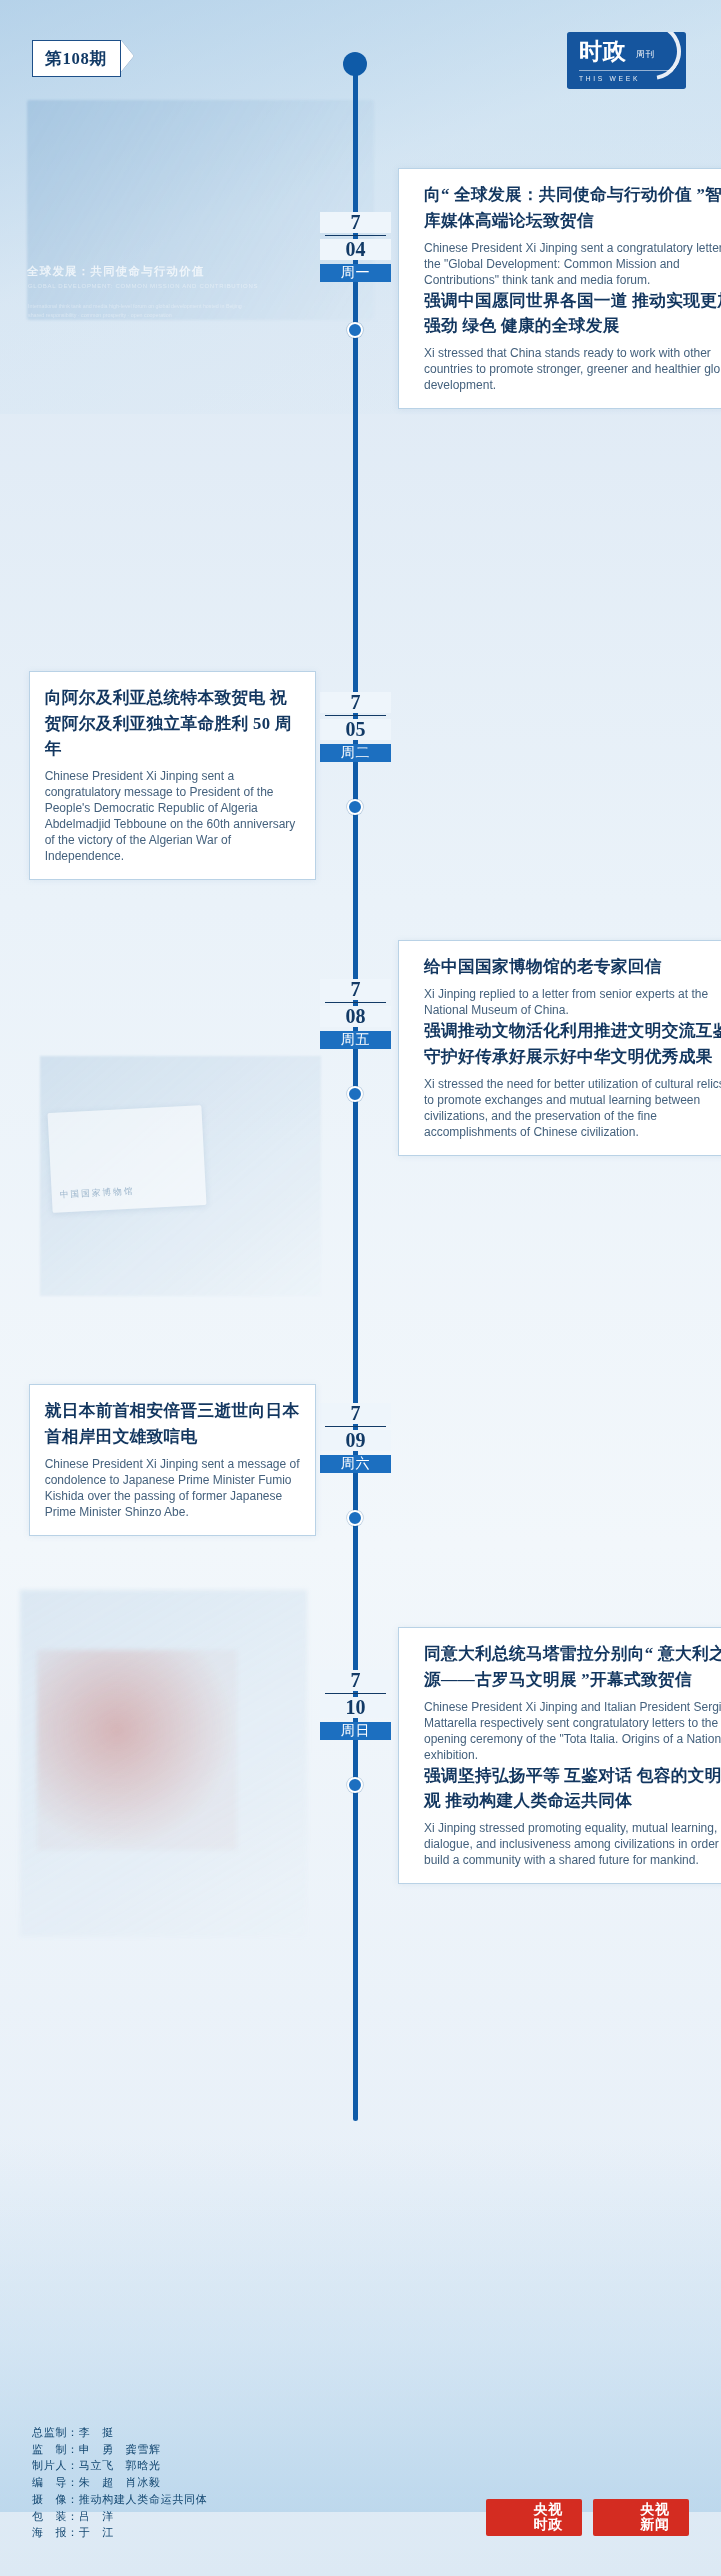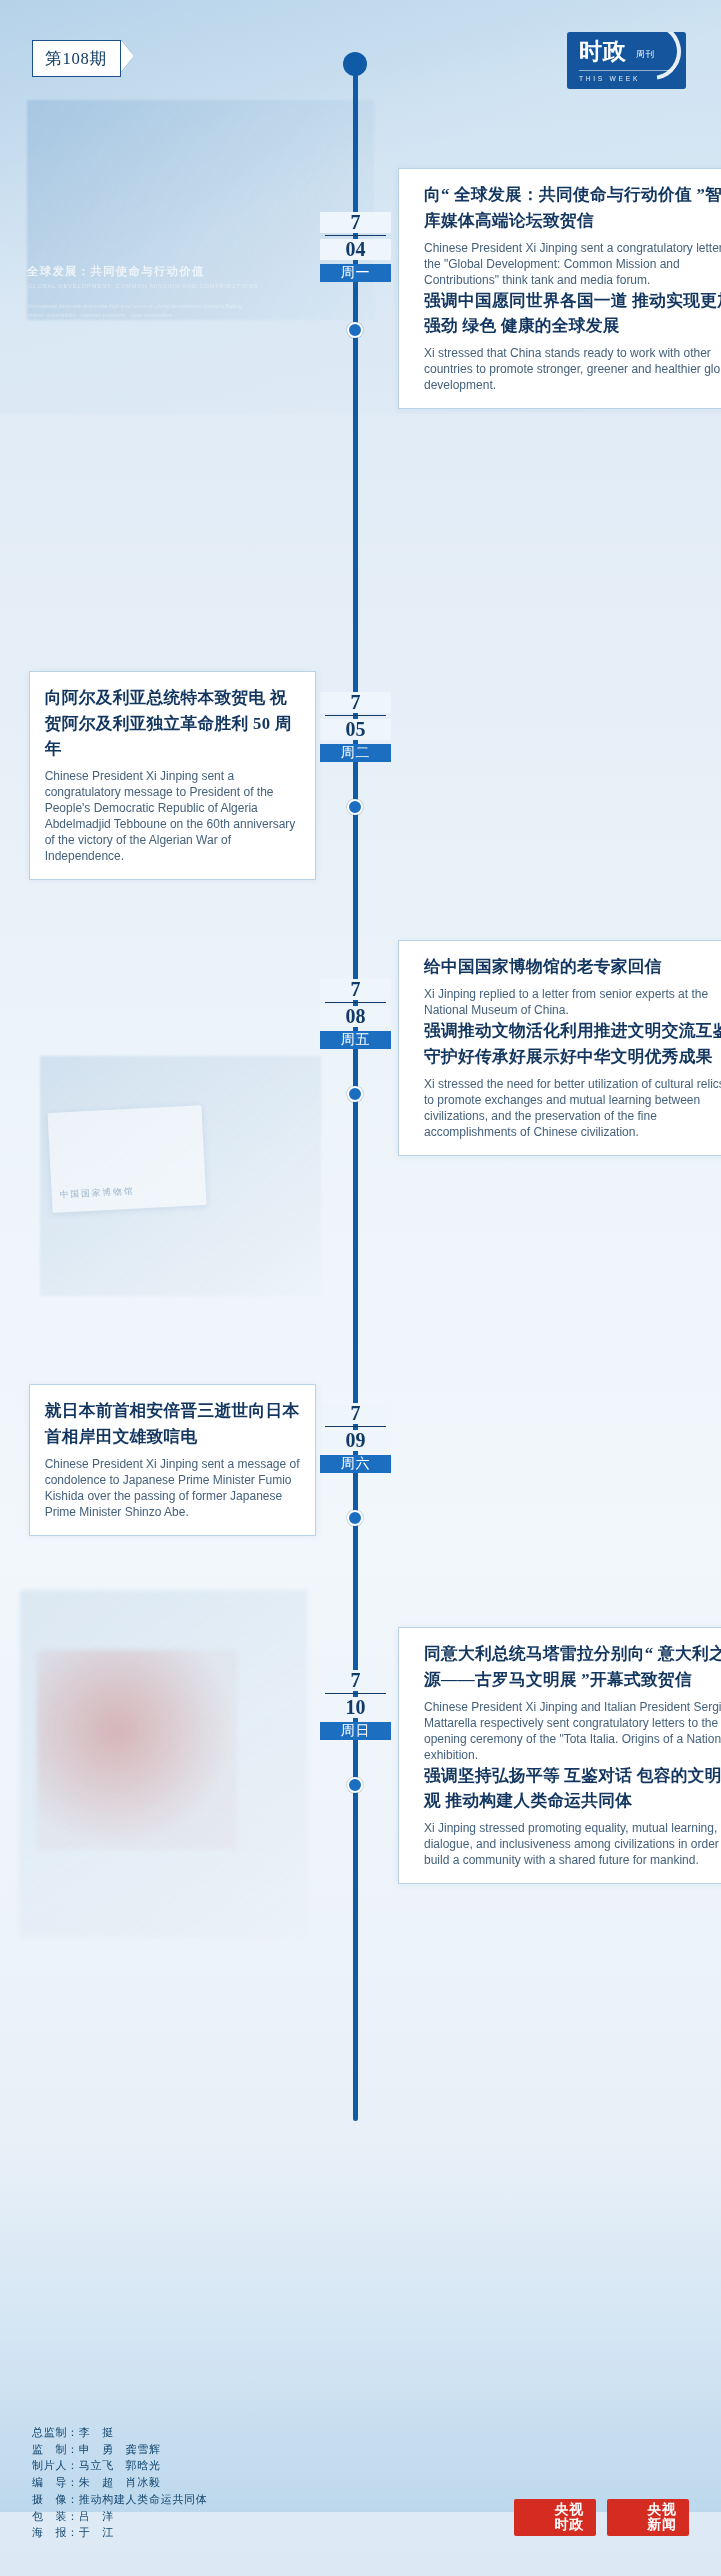--- a/index.html
+++ b/index.html
@@ -84,21 +84,21 @@
     position: absolute; left: 32px; top: 40px;
     display: flex; align-items: stretch;
   }
   .issue-badge .box {
     background: #ffffff;
     border: 0.7px solid #1d4f88;
     padding: 6px 13.4px 6px 12px;
     font-size: 16.7px;
     color: #123a66;
     font-family: "Liberation Serif", serif;
-    font-weight: normal;
+    font-weight: bold;
     letter-spacing: 0.7px;
     position: relative;
   }
   .issue-badge .arrow {
     width: 0; height: 0;
     border-top: 16px solid transparent;
     border-bottom: 16px solid transparent;
     border-left: 13.4px solid #ffffff;
     filter: drop-shadow(0.7px 0 0 #1d4f88);
   }
@@ -226,21 +226,21 @@
     font-family: "Liberation Serif", serif;
     letter-spacing: 0.7px;
   }
   .credits .row { white-space: pre; }
 
   .foot-logos {
     position: absolute; right: 32px; bottom: 40px;
     display: flex; gap: 10.7px;
   }
   .foot-logo {
-    width: 82px; height: 37px;
+    width: 96px; height: 37px;
     background: #d42c21;
     color: #ffffff;
     display: flex; align-items: center; justify-content: center;
     border-radius: 2px;
     font-family: "Liberation Serif", serif;
     font-weight: bold;
     line-height: 14.7px;
     font-size: 14px;
     letter-spacing: 0.7px;
     text-align: center;

